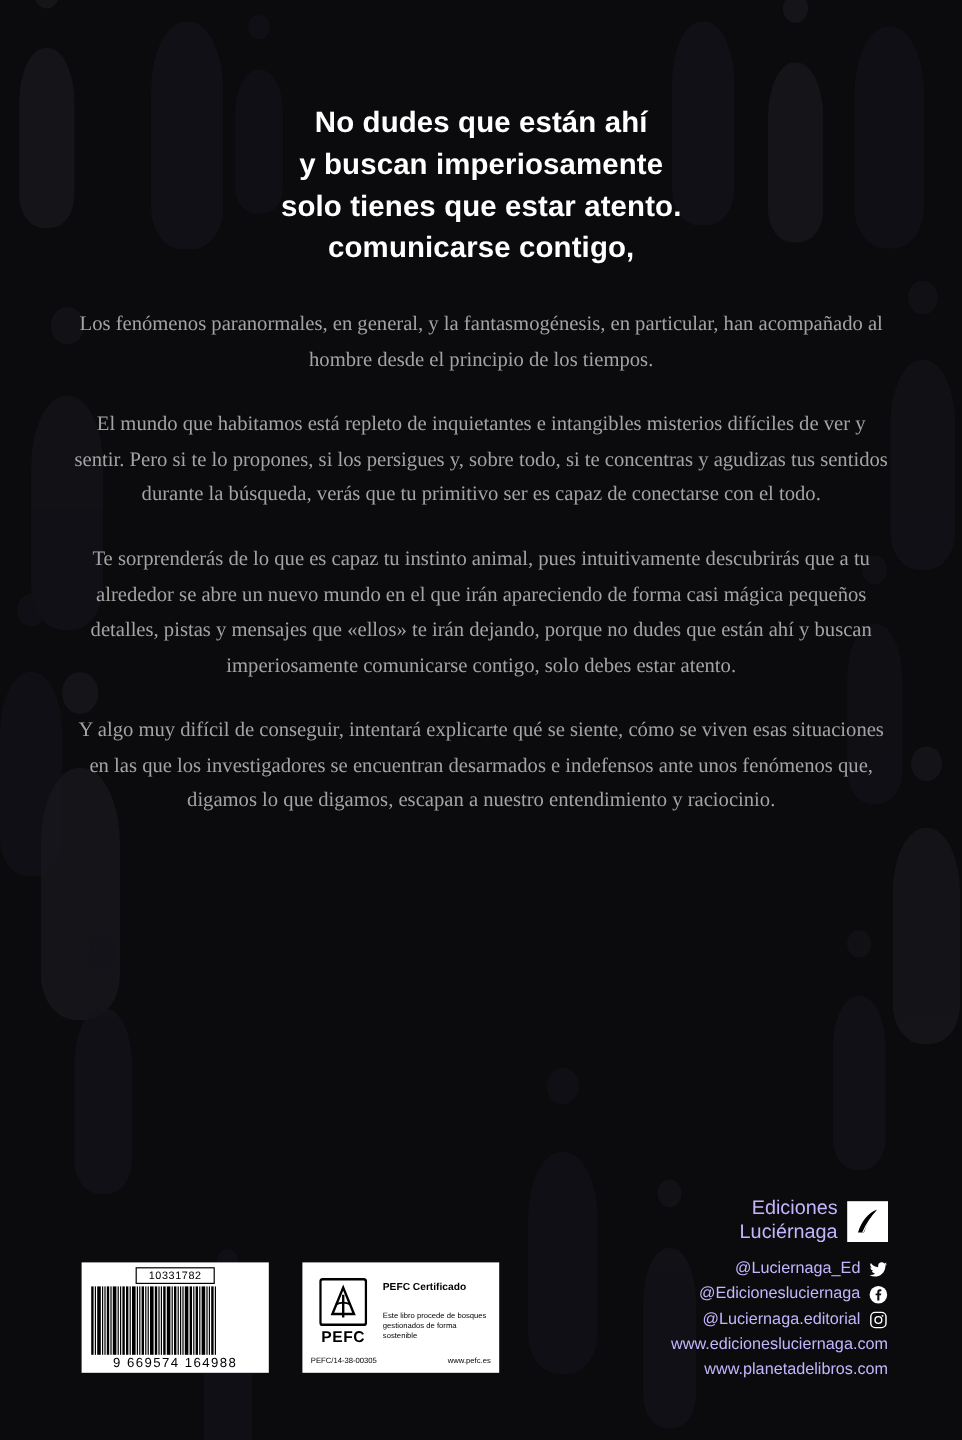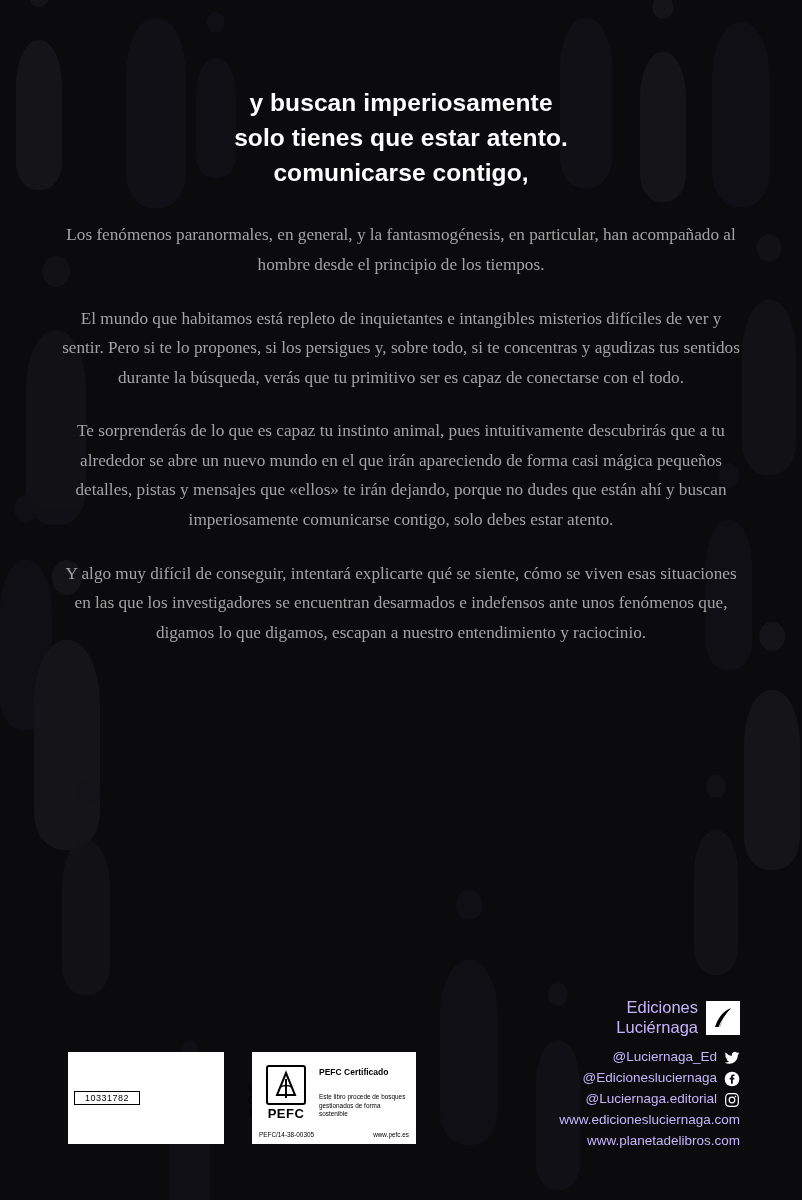--- a/index.html
+++ b/index.html
@@ -90,21 +90,21 @@
   .barcode-box {
     position: absolute;
     left: 68px;
     bottom: 56px;
     width: 156px;
     height: 92px;
     background: #ffffff;
     padding: 4px 6px 2px 6px;
     box-sizing: border-box;
     display: flex;
-    flex-direction: row;
+    flex-direction: column;
     align-items: center;
   }
   .barcode-isbn-top {
     font-family: "Liberation Sans", sans-serif;
     font-size: 9px;
     color: #000;
     border: 1px solid #000;
     padding: 1px 10px;
     margin-bottom: 2px;
     letter-spacing: .5px;
@@ -246,20 +246,21 @@
     <div class="ghost" style="left:744px; top:690px; width:56px;  height:180px;"></div>
     <div class="ghost soft" style="left:694px; top:830px; width:44px;  height:145px;"></div>
 
     <div class="ghost dim" style="left:440px; top:960px; width:58px;  height:185px;"></div>
     <div class="ghost soft" style="left:536px; top:1040px; width:44px; height:150px;"></div>
     <div class="ghost dim" style="left:170px; top:1090px; width:40px; height:130px;"></div>
   </div>
 
   <div class="content">
     <div class="headline">
+      <div>No dudes que están ahí</div>
       <div>y buscan imperiosamente</div>
       <div>solo tienes que estar atento.</div>
       <div>comunicarse contigo,</div>
     </div>
 
     <div class="body-copy">
       <p class="para">Los fenómenos paranormales, en general, y la fantasmogénesis, en particular, han acompañado al hombre desde el principio de los tiempos.</p>
       <p class="para">El mundo que habitamos está repleto de inquietantes e intangibles misterios difíciles de ver y sentir. Pero si te lo propones, si los persigues y, sobre todo, si te concentras y agudizas tus sentidos durante la búsqueda, verás que tu primitivo ser es capaz de conectarse con el todo.</p>
       <p class="para">Te sorprenderás de lo que es capaz tu instinto animal, pues intuitivamente descubrirás que a tu alrededor se abre un nuevo mundo en el que irán apareciendo de forma casi mágica pequeños detalles, pistas y mensajes que «ellos» te irán dejando, porque no dudes que están ahí y buscan imperiosamente comunicarse contigo, solo debes estar atento.</p>
       <p class="para">Y algo muy difícil de conseguir, intentará explicarte qué se siente, cómo se viven esas situaciones en las que los investigadores se encuentran desarmados e indefensos ante unos fenómenos que, digamos lo que digamos, escapan a nuestro entendimiento y raciocinio.</p>

